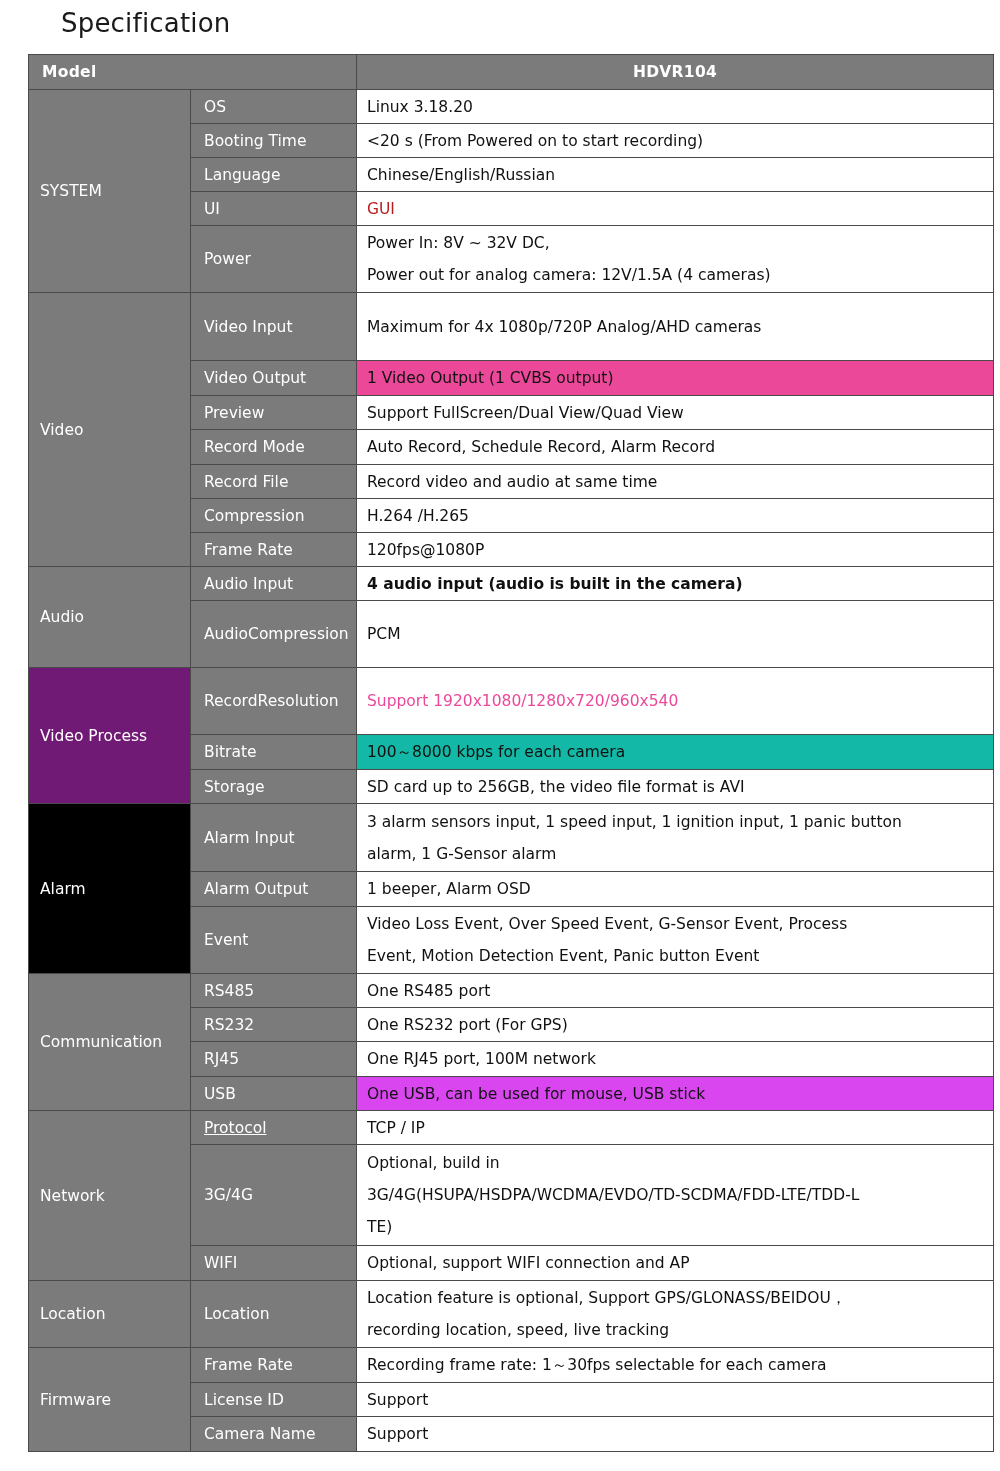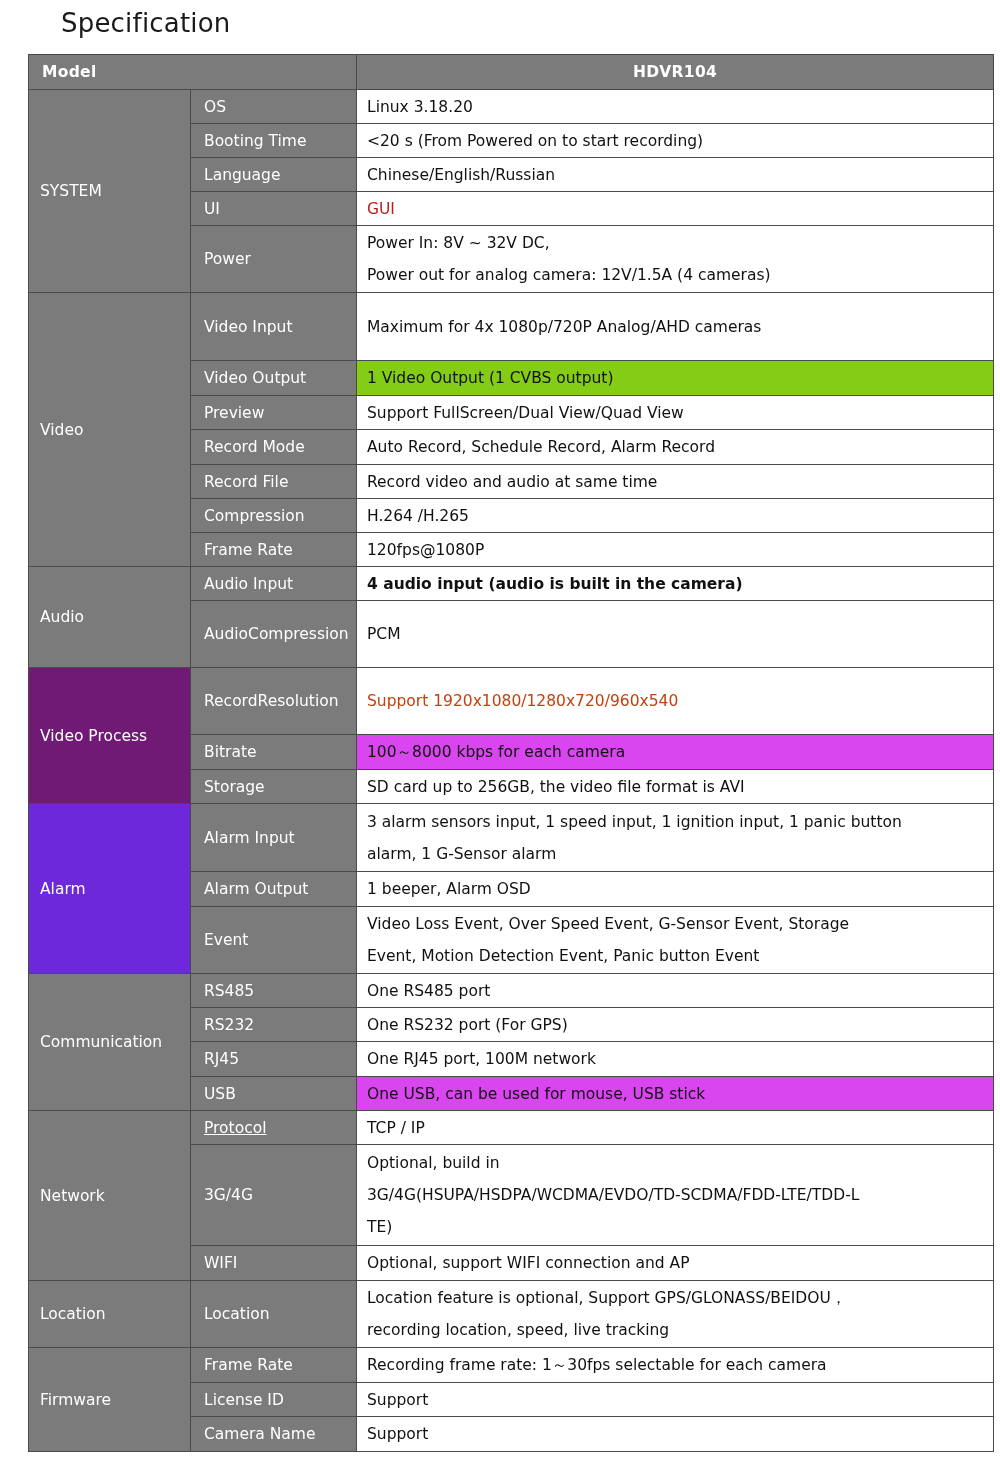--- a/index.html
+++ b/index.html
@@ -162,21 +162,21 @@
         </tr>
         <tr class="h-std">
           <td class="group" rowspan="7" style="background: rgb(123, 123, 123); color: rgb(255, 255, 255); border-color: rgb(74, 74, 74);">Video</td>
           <td class="label" style="background: rgb(123, 123, 123); color: rgb(255, 255, 255); border-color: rgb(74, 74, 74); height: 67px;">Video Input</td>
           <td class="value" style="background: rgb(255, 255, 255); color: rgb(17, 17, 17); border-color: rgb(74, 74, 74); height: 67px;">
             <span class="ln">Maximum for 4x 1080p/720P Analog/AHD cameras</span>
           </td>
         </tr>
         <tr class="h-std">
           <td class="label" style="background: rgb(123, 123, 123); color: rgb(255, 255, 255); border-color: rgb(74, 74, 74); height: 34px;">Video Output</td>
-          <td class="value" style="background: #84cc16; color: rgb(17, 17, 17); border-color: rgb(74, 74, 74); height: 34px;">
+          <td class="value" style="background: #ec4899; color: rgb(17, 17, 17); border-color: rgb(74, 74, 74); height: 34px;">
             <span class="ln">1 Video Output (1 CVBS output)</span>
           </td>
         </tr>
         <tr class="h-std">
           <td class="label" style="background: rgb(123, 123, 123); color: rgb(255, 255, 255); border-color: rgb(74, 74, 74); height: 33px;">Preview</td>
           <td class="value" style="background: rgb(255, 255, 255); color: rgb(17, 17, 17); border-color: rgb(74, 74, 74); height: 33px;">
             <span class="ln">Support FullScreen/Dual View/Quad View</span>
           </td>
         </tr>
         <tr class="h-std">
@@ -212,54 +212,54 @@
         </tr>
         <tr class="h-two">
           <td class="label" style="background: rgb(123, 123, 123); color: rgb(255, 255, 255); border-color: rgb(74, 74, 74); height: 66px;"><span class="ln">Audio</span><span class="ln">Compression</span></td>
           <td class="value" style="background: rgb(255, 255, 255); color: rgb(17, 17, 17); border-color: rgb(74, 74, 74); height: 66px;">
             <span class="ln">PCM</span>
           </td>
         </tr>
         <tr class="h-two">
           <td class="group" rowspan="3" style="background: #701a75; color: rgb(255, 255, 255); border-color: rgb(74, 74, 74);">Video Process</td>
           <td class="label" style="background: rgb(123, 123, 123); color: rgb(255, 255, 255); border-color: rgb(74, 74, 74); height: 66px;"><span class="ln">Record</span><span class="ln">Resolution</span></td>
-          <td class="value" style="background: rgb(255, 255, 255); color: #c2410c; border-color: rgb(74, 74, 74); height: 66px;">
+          <td class="value" style="background: rgb(255, 255, 255); color: #ec4899; border-color: rgb(74, 74, 74); height: 66px;">
             <span class="ln">Support 1920x1080/1280x720/960x540</span>
           </td>
         </tr>
         <tr class="h-std">
           <td class="label" style="background: rgb(123, 123, 123); color: rgb(255, 255, 255); border-color: rgb(74, 74, 74); height: 34px;">Bitrate</td>
-          <td class="value" style="background: #d946ef; color: rgb(17, 17, 17); border-color: rgb(74, 74, 74); height: 34px;">
+          <td class="value" style="background: #14b8a6; color: rgb(17, 17, 17); border-color: rgb(74, 74, 74); height: 34px;">
             <span class="ln">100～8000 kbps for each camera</span>
           </td>
         </tr>
         <tr class="h-std">
           <td class="label" style="background: rgb(123, 123, 123); color: rgb(255, 255, 255); border-color: rgb(74, 74, 74); height: 33px;">Storage</td>
           <td class="value" style="background: rgb(255, 255, 255); color: rgb(17, 17, 17); border-color: rgb(74, 74, 74); height: 33px;">
             <span class="ln">SD card up to 256GB, the video file format is AVI</span>
           </td>
         </tr>
         <tr class="h-two">
-          <td class="group" rowspan="3" style="background: #6d28d9; color: rgb(255, 255, 255); border-color: rgb(74, 74, 74);">Alarm</td>
+          <td class="group" rowspan="3" style="background: #000000; color: rgb(255, 255, 255); border-color: rgb(74, 74, 74);">Alarm</td>
           <td class="label" style="background: rgb(123, 123, 123); color: rgb(255, 255, 255); border-color: rgb(74, 74, 74); height: 67px;">Alarm Input</td>
           <td class="value" style="background: rgb(255, 255, 255); color: rgb(17, 17, 17); border-color: rgb(74, 74, 74); height: 67px;">
             <span class="ln">3 alarm sensors input, 1 speed input, 1 ignition input, 1 panic button</span>
             <span class="ln">alarm, 1 G-Sensor alarm</span>
           </td>
         </tr>
         <tr class="h-std">
           <td class="label" style="background: rgb(123, 123, 123); color: rgb(255, 255, 255); border-color: rgb(74, 74, 74); height: 34px;">Alarm Output</td>
           <td class="value" style="background: rgb(255, 255, 255); color: rgb(17, 17, 17); border-color: rgb(74, 74, 74); height: 34px;">
             <span class="ln">1 beeper, Alarm OSD</span>
           </td>
         </tr>
         <tr class="h-two">
           <td class="label" style="background: rgb(123, 123, 123); color: rgb(255, 255, 255); border-color: rgb(74, 74, 74); height: 66px;">Event</td>
           <td class="value" style="background: rgb(255, 255, 255); color: rgb(17, 17, 17); border-color: rgb(74, 74, 74); height: 66px;">
-            <span class="ln">Video Loss Event, Over Speed Event, G-Sensor Event, Storage</span>
+            <span class="ln">Video Loss Event, Over Speed Event, G-Sensor Event, Process</span>
             <span class="ln">Event, Motion Detection Event, Panic button Event</span>
           </td>
         </tr>
         <tr class="h-std">
           <td class="group" rowspan="4" style="background: rgb(123, 123, 123); color: rgb(255, 255, 255); border-color: rgb(74, 74, 74);">Communication</td>
           <td class="label" style="background: rgb(123, 123, 123); color: rgb(255, 255, 255); border-color: rgb(74, 74, 74); height: 33px;">RS485</td>
           <td class="value" style="background: rgb(255, 255, 255); color: rgb(17, 17, 17); border-color: rgb(74, 74, 74); height: 33px;">
             <span class="ln">One RS485 port</span>
           </td>
         </tr>

